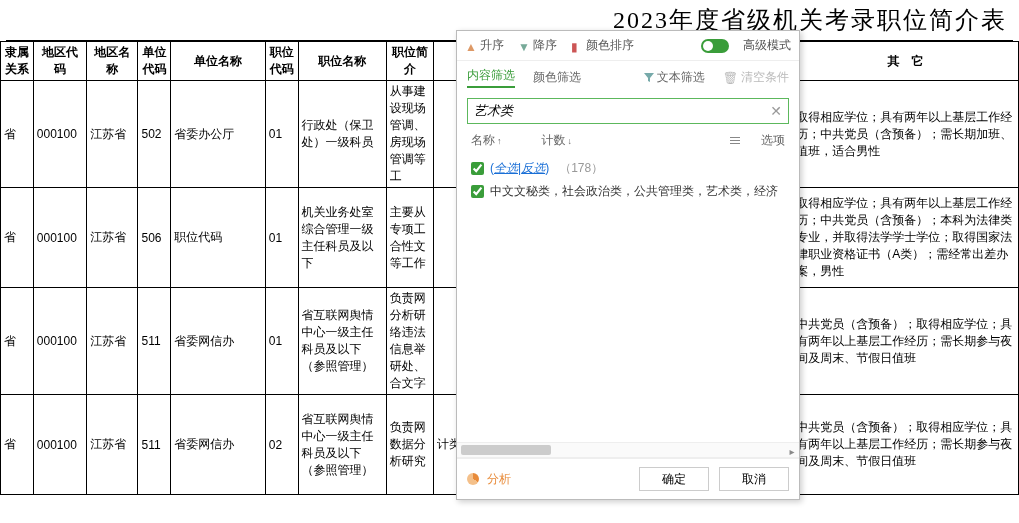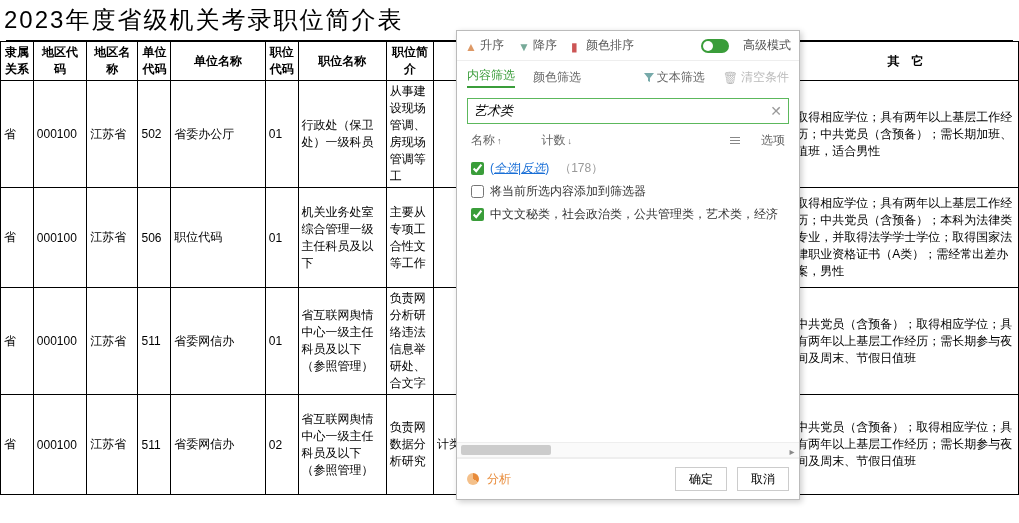--- a/index.html
+++ b/index.html
@@ -1,17 +1,17 @@
 <!DOCTYPE html>
 <html><head>
 <meta charset="utf-8">
 <style>
 * { box-sizing: border-box; margin: 0; padding: 0; }
 body { font-family: "Microsoft YaHei", sans-serif; font-size: 12px; background: #fff; width: 1019px; height: 523px; overflow: hidden; position: relative; }
-.title { text-align: left; font-size: 24px; padding: 4px 4px; font-weight: normal; letter-spacing: 2px; }
+.title { text-align: right; font-size: 24px; padding: 4px 12px; font-weight: normal; letter-spacing: 2px; font-family: Liberation Serif, serif; }
 .title-border { border-bottom: 1px solid #000; margin: 0 6px; }
 table { border-collapse: collapse; width: 100%; table-layout: fixed; }
 th, td { border: 1px solid #000; padding: 2px 3px; font-size: 12px; vertical-align: middle; overflow: hidden; }
 th { font-weight: bold; text-align: center; height: 32px; }
 td { height: 100px; }
 .c0 { width: 32px; } .c1 { width: 52px; } .c2 { width: 50px; } .c3 { width: 32px; }
 .c4 { width: 92px; } .c5 { width: 32px; } .c6 { width: 86px; } .c7 { width: 46px; }
 .c8 { width: 350px; } .c9 { width: 220px; }
 .dropdown-cell { position: relative; }
 .dd-btn { position: absolute; right: 2px; top: 6px; width: 16px; height: 14px; border: 1px solid #888; background: #e8f5e8; display: flex; align-items: center; justify-content: center; font-size: 8px; color: #333; }
@@ -57,21 +57,21 @@
 .fp-scroll { flex: 1; }
 .fp-hscroll { height: 16px; border-top: 1px solid #eee; border-bottom: 1px solid #eee; background: #fafafa; position: relative; }
 .fp-hscroll .thumb { position: absolute; left: 4px; top: 2px; width: 90px; height: 10px; background: #ccc; border-radius: 2px; }
 .fp-hscroll .arrow { position: absolute; top: 0; width: 14px; height: 16px; display: flex; align-items: center; justify-content: center; color: #888; font-size: 10px; }
 .fp-hscroll .arrow.right { right: 0; }
 
 .fp-footer { display: flex; align-items: center; padding: 8px 10px; gap: 10px; border-top: 1px solid #eee; }
 .fp-footer .analysis { display: flex; align-items: center; gap: 8px; color: #e88b3a; cursor: pointer; }
 .fp-footer .analysis .pie { width: 12px; height: 12px; border-radius: 50%; background: conic-gradient(#e88b3a 0 120deg, #f4c08a 120deg 360deg); }
 .fp-footer .spacer { flex: 1; }
-.fp-footer button { width: 52px; height: 24px; border: 1px solid #ccc; background: #fff; font-size: 12px; cursor: pointer; }
+.fp-footer button { width: 70px; height: 24px; border: 1px solid #ccc; background: #fff; font-size: 12px; cursor: pointer; }
 
 .icon-asc { color: #d96; }
 .icon-desc { color: #7a9; }
 .icon-color { color: #c55; }
 .funnel { width: 10px; height: 10px; display: inline-block; }
 </style>
 </head>
 <body>
 
 <div class="title">2023年度省级机关考录职位简介表</div>
@@ -219,24 +219,20 @@
       <span>选项</span>
     </span>
   </div>
 
   <div class="fp-list">
     <div class="row select-all">
       <input type="checkbox" checked="" class="checked" style="">
       <span>(<a>全选</a>|<a>反选</a>)</span>
       <span class="count">（178）</span>
     </div>
-    <div class="row add-filter">
-      <input type="checkbox" style="">
-      <span>将当前所选内容添加到筛选器</span>
-    </div>
     <div id="filter-items">
         <div class="row">
           <input type="checkbox" checked="" class="checked" style="">
           <span class="item-text">中文文秘类，社会政治类，公共管理类，艺术类，经济</span>
           <span class="item-count"></span>
         </div>
       </div>
   </div>
 
   <div class="fp-scroll"></div>

